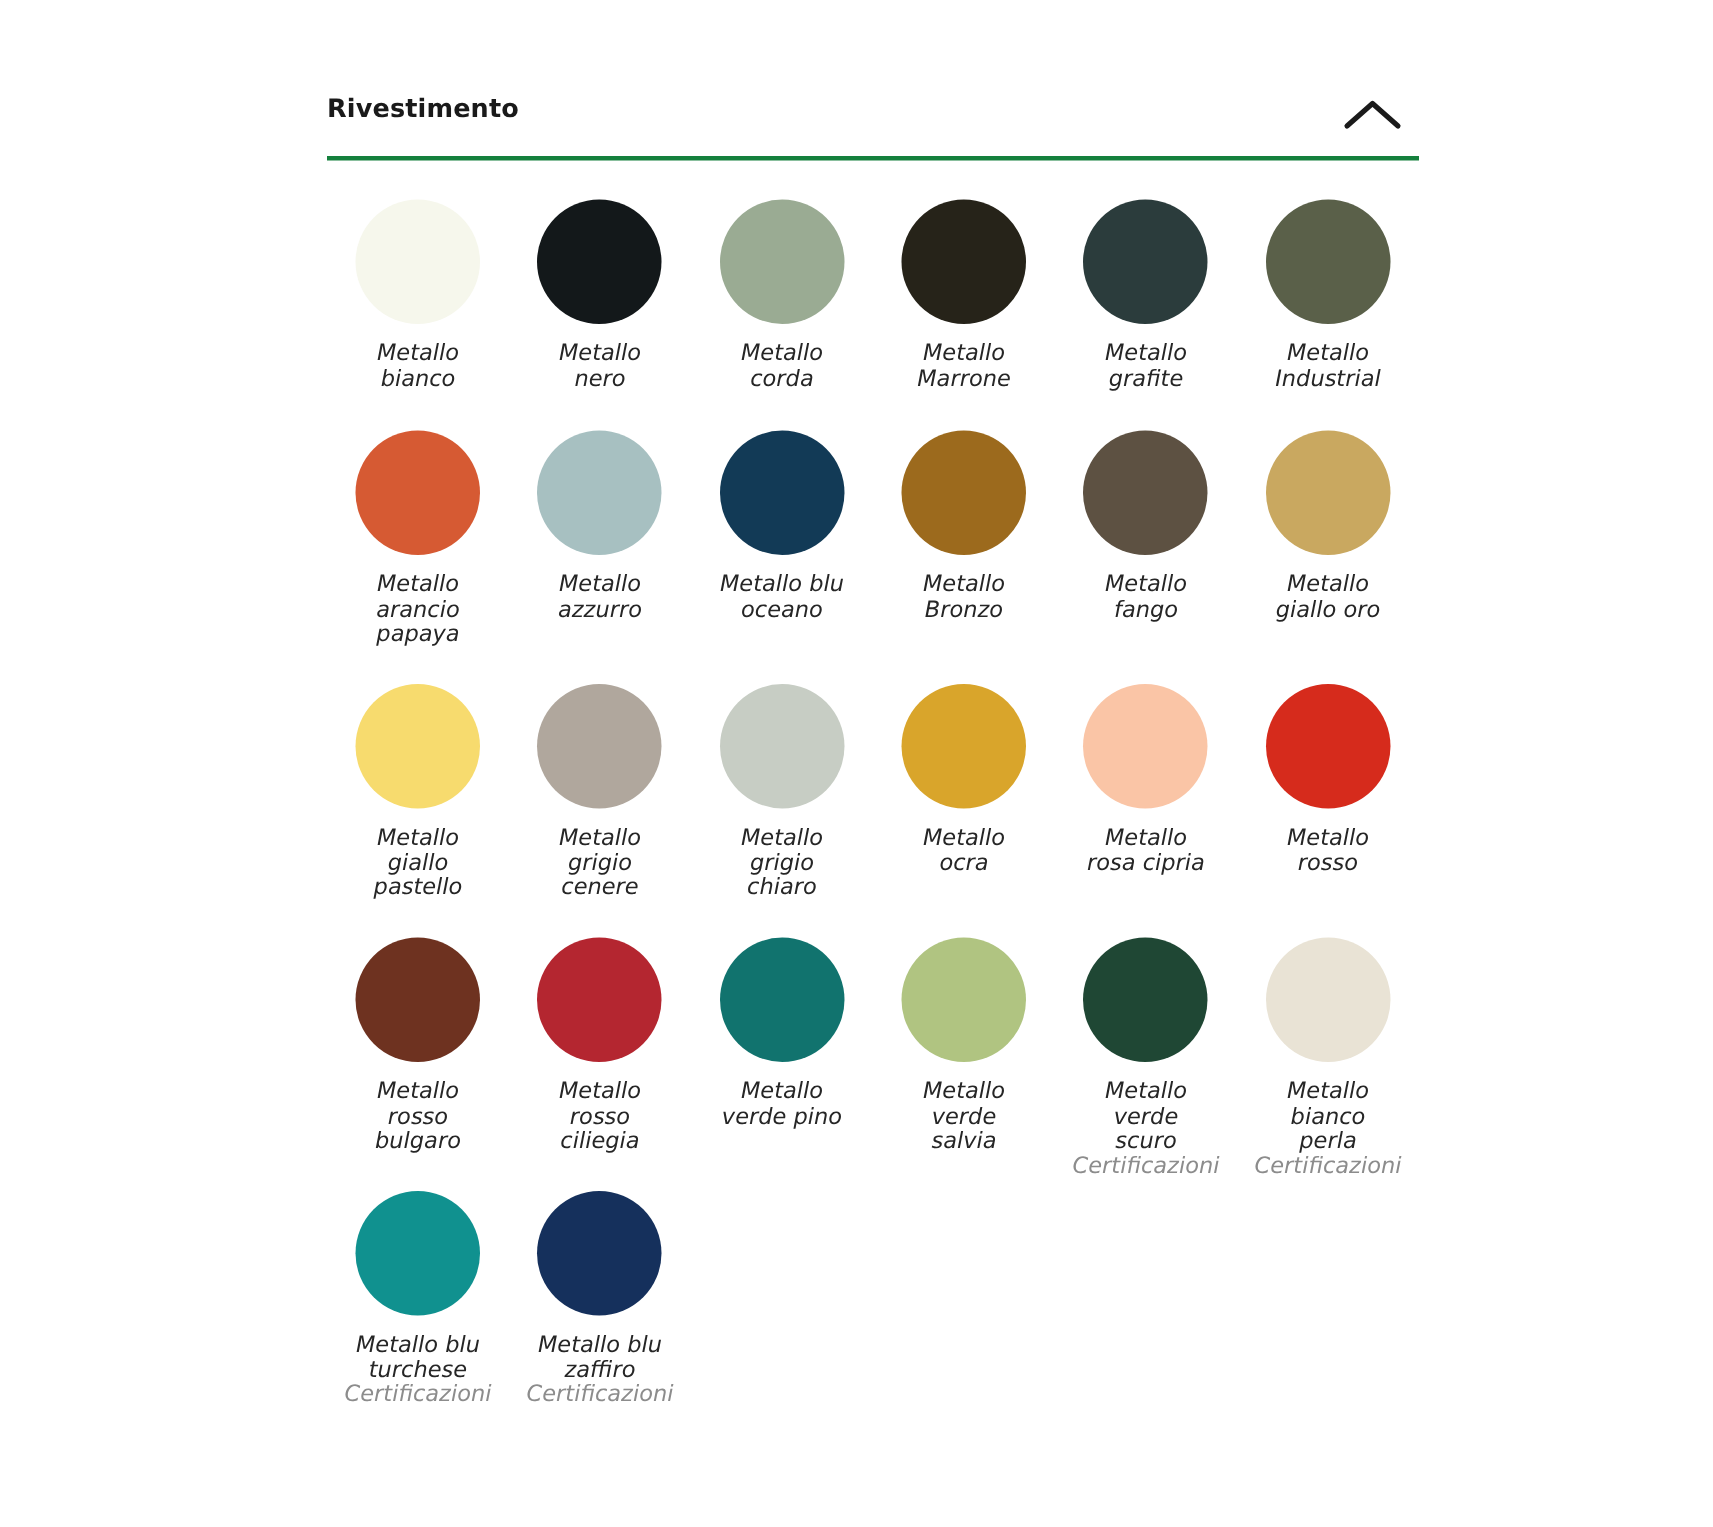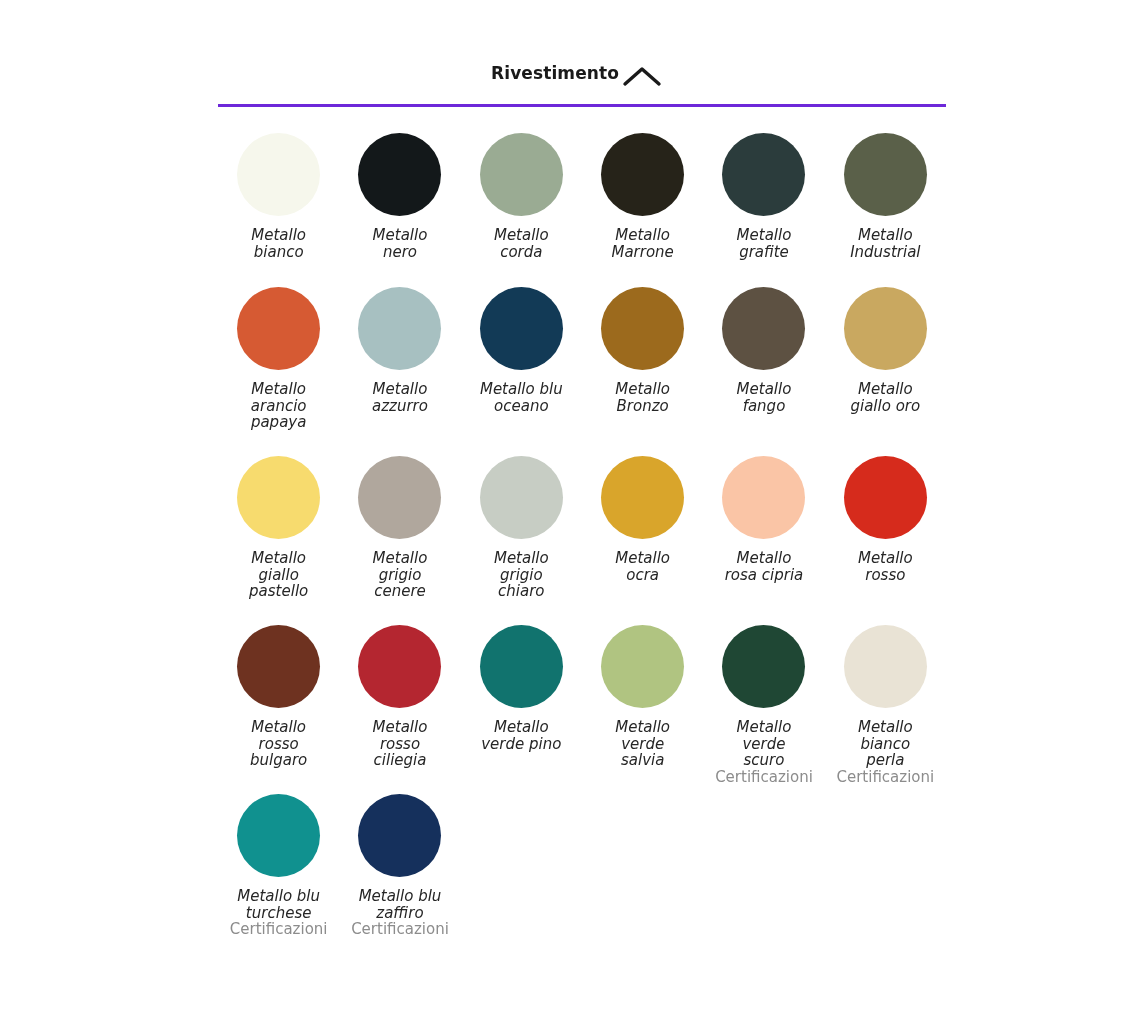--- a/index.html
+++ b/index.html
@@ -19,24 +19,24 @@
     position: absolute;
     left: 218px;
     top: 62px;
     width: 728px;
   }
 
   
   .section-header {
     position: relative;
     height: 42px;
-    border-bottom: 3px solid #6d28d9;
+    border-bottom: 3px solid #15803d;
     display: flex;
     align-items: flex-start;
-    justify-content: center;
+    justify-content: space-between;
   }
   .section-title {
     font-size: 17px;
     font-weight: bold;
     letter-spacing: 0.1px;
     color: #1a1a1a;
     line-height: 1;
     padding-top: 3px;
   }
   .chevron-btn {
@@ -86,20 +86,21 @@
     color: #262626;
     max-width: 118px;
     white-space: pre-line;
     font-style: italic;
   }
   .swatch-cert {
     font-size: 15px;
     line-height: 16.5px;
     text-align: center;
     color: #8c8c8c;
+    font-style: italic;
   }
   .swatch-cert:empty { display: none; }
 </style>
 </head>
 <body>
 
 <div class="panel">
 
   <div class="section-header">
     <span class="section-title">Rivestimento</span>

